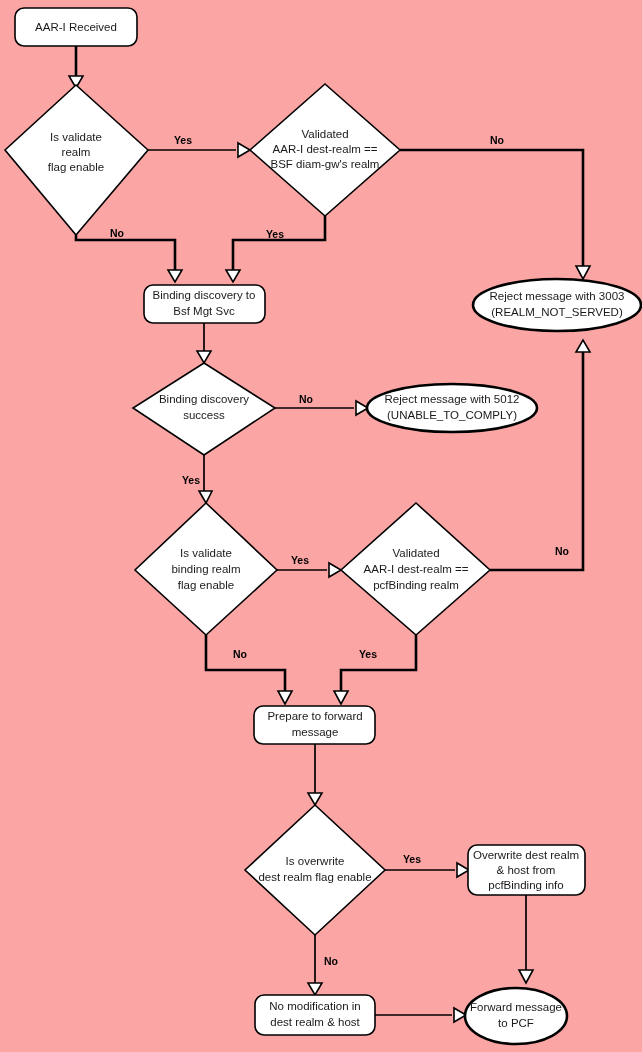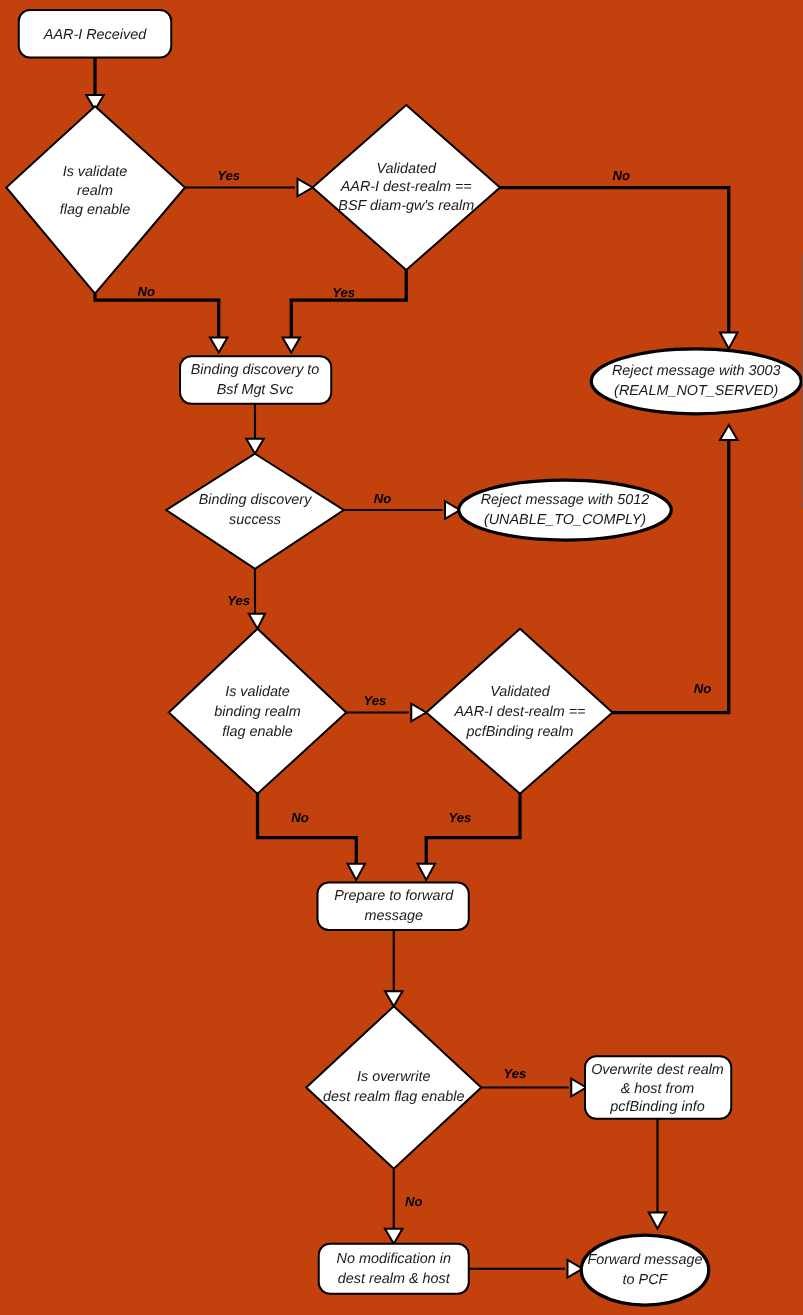--- a/index.html
+++ b/index.html
@@ -4,24 +4,23 @@
 <style>
   html, body {
     margin: 0;
     padding: 0;
     background: #4d6b73;
   }
   #canvas {
     position: relative;
     width: 642px;
     height: 1052px;
-    background: #c2410c;
+    background: #fca5a5;
     font-family: "Liberation Sans", sans-serif;
     overflow: hidden;
-    font-style: italic;
   }
   #flow-svg {
     position: absolute;
     left: 0;
     top: 0;
     width: 642px;
     height: 1052px;
   }
   .node-text {
     font-family: "Liberation Sans", sans-serif;

